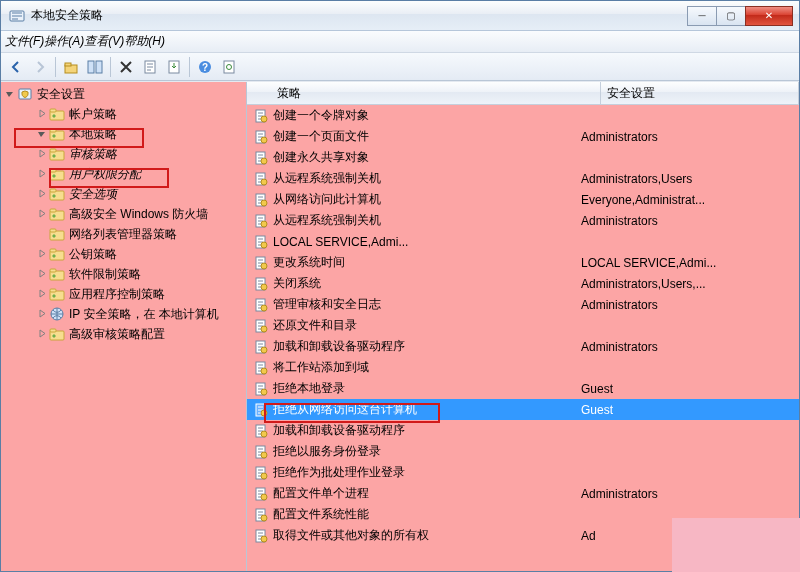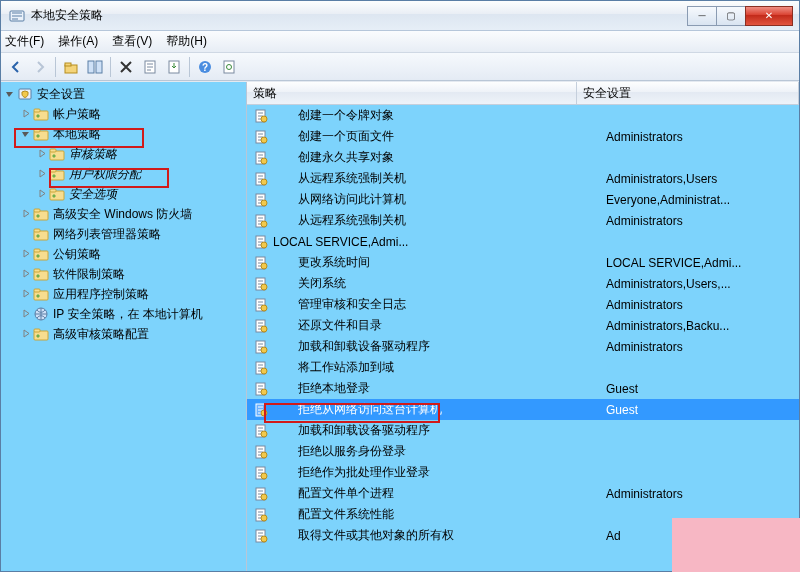--- a/index.html
+++ b/index.html
@@ -10,21 +10,21 @@
     background: #fff;
     width: 800px;
     height: 572px;
     overflow: hidden;
     position: relative;
   }
   .window {
     width: 800px;
     height: 572px;
     border: 1px solid #5a7ea5;
-    background: #7dd3fc;
+    background: #fca5a5;
     display: flex;
     flex-direction: column;
   }
   .titlebar {
     height: 30px;
     background: linear-gradient(to bottom, #fdfefe 0%, #e9eef5 45%, #dde6f1 46%, #e6eef7 100%);
     border-bottom: 1px solid #b5c6da;
     display: flex;
     align-items: center;
     padding: 0 6px 0 8px;
@@ -57,23 +57,24 @@
     color: #fff;
     border-color: #8a2f22;
   }
   .menubar {
     height: 22px;
     background: linear-gradient(to bottom,#fafcfe,#e7edf5);
     border-bottom: 1px solid #cfd8e4;
     display: flex;
     align-items: center;
     padding: 0 4px;
-    gap: 14px;
+    gap: 0;
     font-size: 12px;
     color: #000;
+    font-style: italic;
   }
   .toolbar {
     height: 28px;
     background: linear-gradient(to bottom,#f6f9fd,#e4ebf4);
     border-bottom: 1px solid #b9c6d6;
     display: flex;
     align-items: center;
     padding: 0 4px;
     gap: 2px;
   }
@@ -110,21 +111,21 @@
     display: flex;
     background: linear-gradient(to bottom,#fdfefe,#eef2f8 45%,#e3e9f2 46%,#eef3f9);
     border-bottom: 1px solid #c5cfdc;
     font-size: 12px;
   }
   .list-header .col {
     display: flex; align-items: center;
     padding: 0 6px;
     border-right: 1px solid #c5cfdc;
   }
-  .col-policy { width: 330px; }
+  .col-policy { width: 330px; margin-left: 24px; }
   .col-setting { flex: 1; }
   .list-body {
     flex: 1;
     overflow-y: auto;
     overflow-x: hidden;
   }
   .list-row {
     height: 21px;
     display: flex;
     align-items: center;
@@ -134,21 +135,21 @@
   .list-row.selected {
     background: #3399ff;
     color: #fff;
   }
   .list-row .policy-icon {
     width: 16px; height: 16px; margin-right: 4px;
     flex-shrink: 0;
   }
   .list-row .cell-policy {
     width: 308px;
-    white-space: nowrap; overflow: hidden; text-overflow: ellipsis; margin-left: 25px;
+    white-space: nowrap; overflow: hidden; text-overflow: ellipsis;
   }
   .list-row .cell-setting {
     flex: 1;
     white-space: nowrap; overflow: hidden; text-overflow: ellipsis;
     padding-right: 10px;
   }
   
   .tree-row {
     display: flex; align-items: center;
     height: 20px;
@@ -161,21 +162,21 @@
     font-size: 10px;
     color: #595959;
     cursor: pointer;
   }
   .tree-row .expander.blank { visibility: hidden; }
   .tree-row .ticon {
     width: 16px; height: 16px; margin-right: 4px;
   }
   .tree-row .tlabel { font-size: 12px; }
   .depth-1 { padding-left: 2px; }
-  .depth-2 { padding-left: 18px; }
+  .depth-2 { padding-left: 34px; }
   .depth-3 { padding-left: 34px; font-style: italic; }
   .highlight-box {
     border: 2px solid #d11a1a;
     position: absolute;
     pointer-events: none;
   }
   .pink-block {
     position: absolute;
     right: 0; bottom: 0;
     width: 128px; height: 54px;
@@ -533,21 +534,20 @@
             <span class="cell-policy">管理审核和安全日志</span>
             <span class="cell-setting">Administrators</span>
           </div>
           <div class="list-row">
             <span class="policy-icon"><svg viewBox="0 0 16 16">
                 <rect x="3" y="2" width="9" height="12" fill="#fff" stroke="#7a8aa0"></rect>
                 <path d="M5 5h5M5 8h5M5 11h3" stroke="#7a8aa0"></path>
                 <circle cx="11" cy="11" r="3" fill="#f2c94c" stroke="#b58d1f"></circle>
               </svg></span>
             <span class="cell-policy">还原文件和目录</span>
-            <span class="cell-setting">Administrators,Backu...</span>
           </div>
           <div class="list-row">
             <span class="policy-icon"><svg viewBox="0 0 16 16">
                 <rect x="3" y="2" width="9" height="12" fill="#fff" stroke="#7a8aa0"></rect>
                 <path d="M5 5h5M5 8h5M5 11h3" stroke="#7a8aa0"></path>
                 <circle cx="11" cy="11" r="3" fill="#f2c94c" stroke="#b58d1f"></circle>
               </svg></span>
             <span class="cell-policy">加载和卸载设备驱动程序</span>
             <span class="cell-setting">Administrators</span>
           </div>

